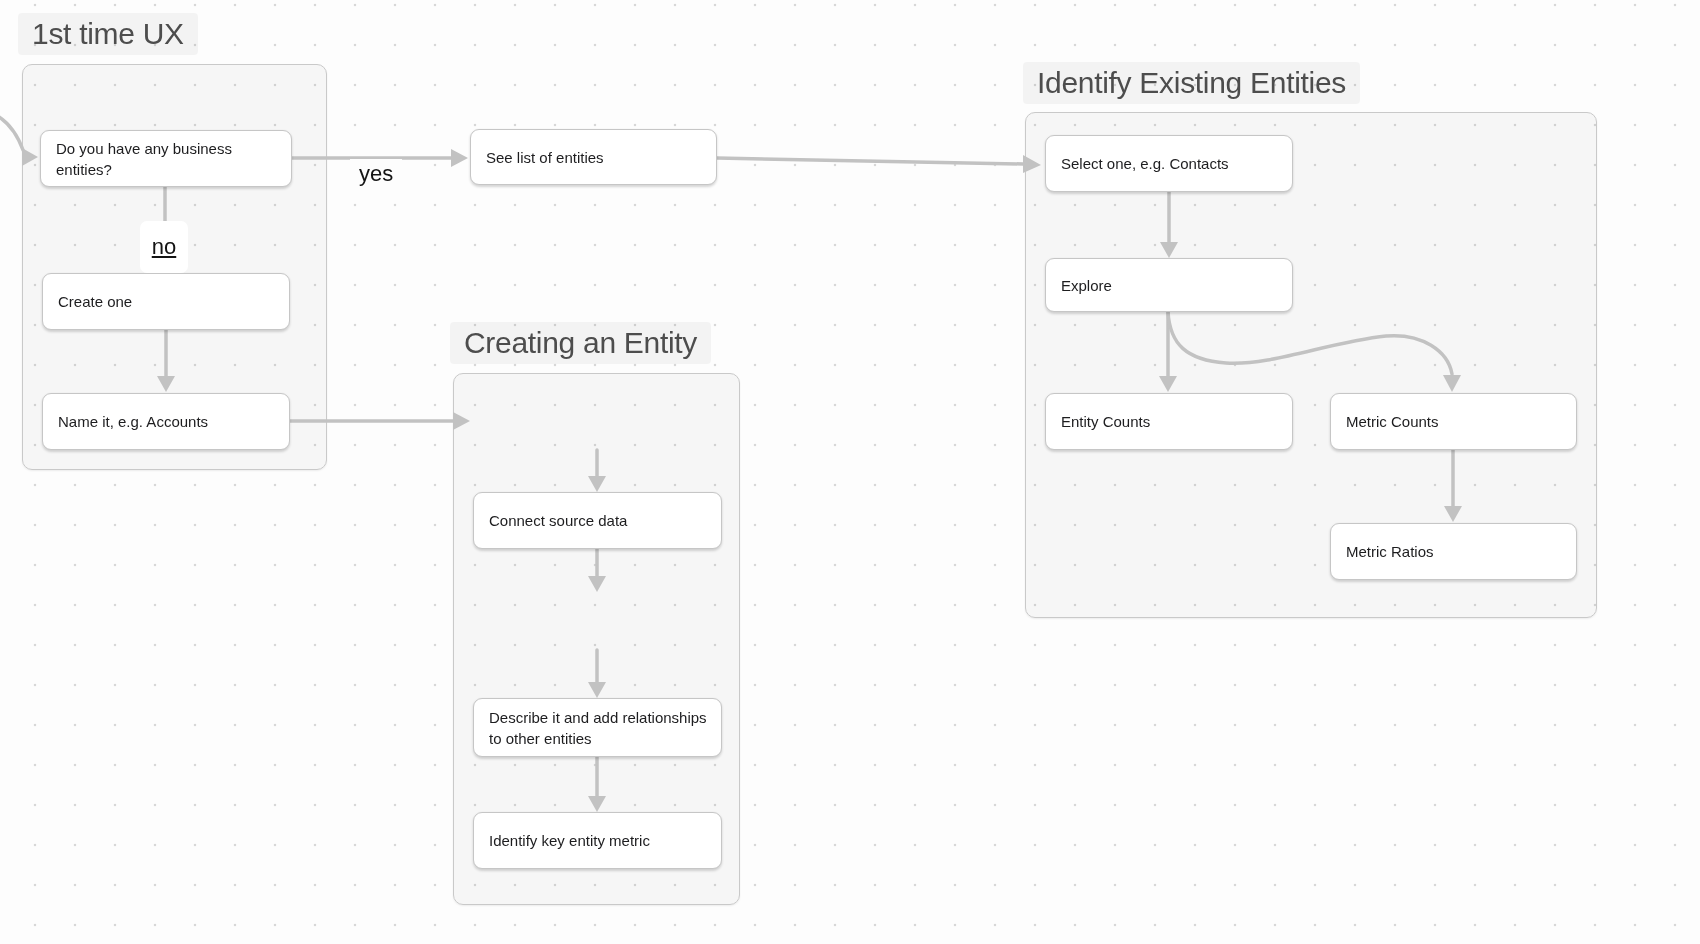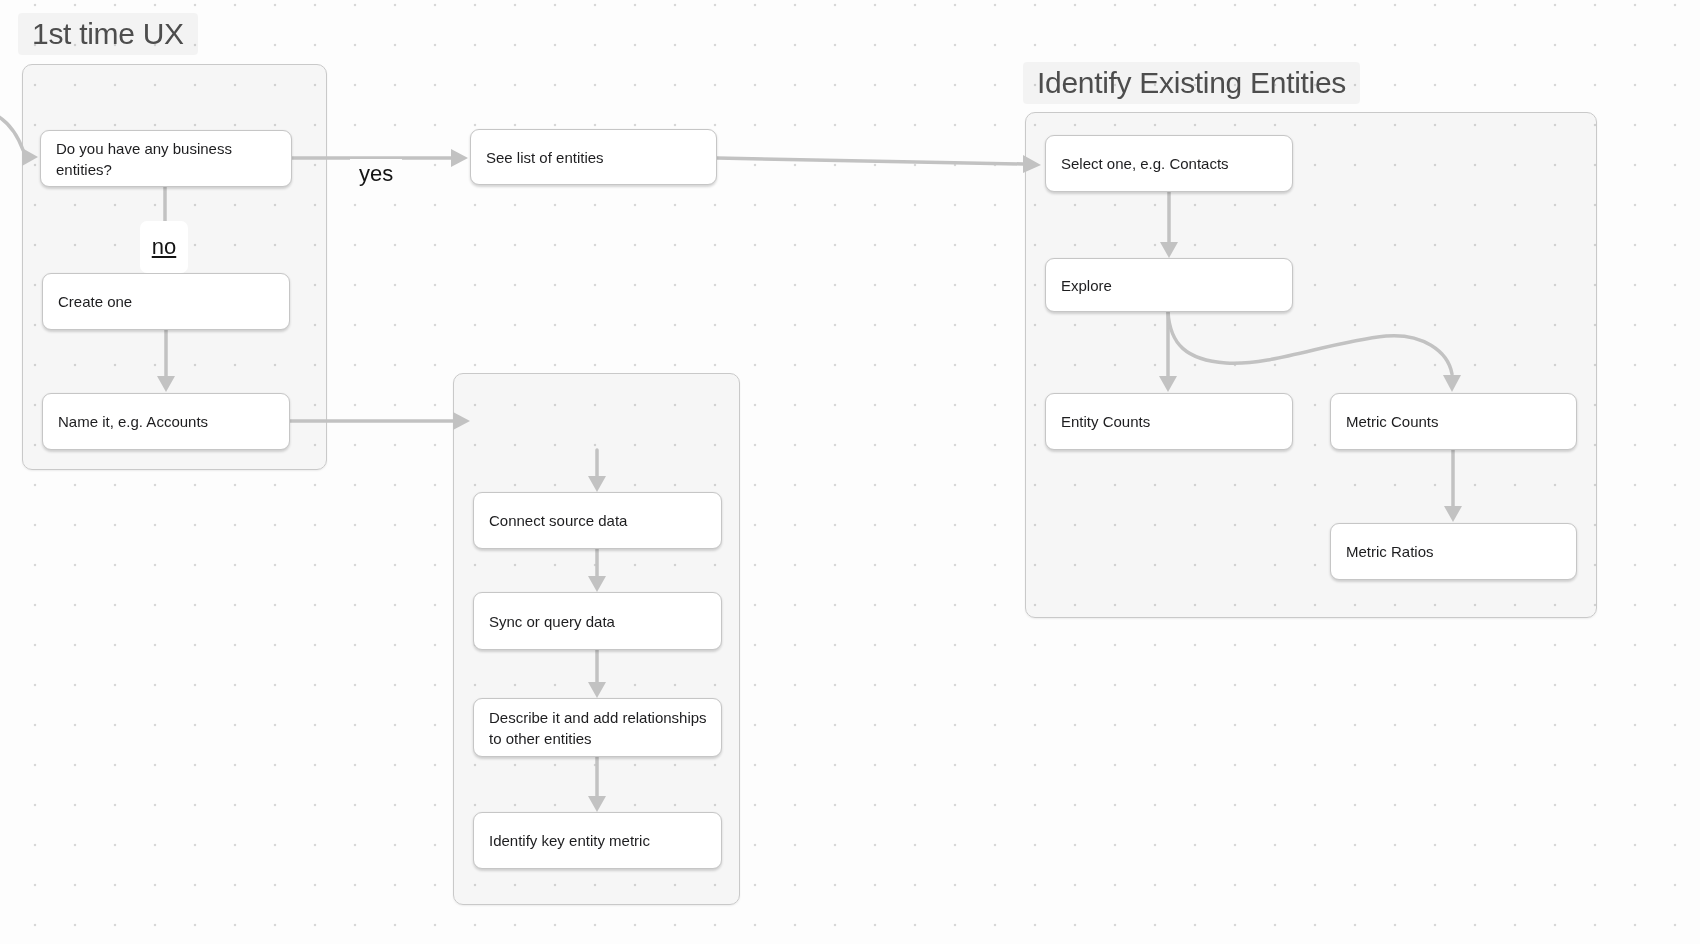--- a/index.html
+++ b/index.html
@@ -108,39 +108,37 @@
       <path d="M 1168 312 C 1170 344, 1186 360, 1226 363 C 1271 366, 1329 342, 1386 336 C 1422 333, 1448 351, 1452 374"></path>
       <polygon points="1452,392 1443,375 1461,375"></polygon>
     </g>
     <g>
       <path d="M 1453 450 V 506"></path>
         <polygon points="1453,522 1444,506 1462,506"></polygon>
     </g>
   </svg>
 
   <span class="section-title" style="left:18px;top:13px">1st time UX</span>
+  <span class="section-title" style="left:450px;top:322px">Creating an Entity</span>
   <span class="section-title" style="left:1023px;top:62px">Identify Existing Entities</span>
 
   <div class="node" style="left:40px;top:130px;width:252px;height:57px">
     <span>Do you have any business entities?</span>
   </div>
   <div class="node" style="left:470px;top:129px;width:247px;height:56px">
     <span>See list of entities</span>
   </div>
   <div class="node" style="left:42px;top:273px;width:248px;height:57px">
     <span>Create one</span>
   </div>
   <div class="node" style="left:42px;top:393px;width:248px;height:57px">
     <span>Name it, e.g. Accounts</span>
   </div>
   <div class="node" style="left:473px;top:492px;width:249px;height:57px">
     <span>Connect source data</span>
-  </div>
-  <div class="node" style="left:473px;top:592px;width:249px;height:58px">
-    <span>Sync or query data</span>
   </div>
   <div class="node" style="left:473px;top:698px;width:249px;height:59px">
     <span>Describe it and add relationships to other entities</span>
   </div>
   <div class="node" style="left:473px;top:812px;width:249px;height:57px">
     <span>Identify key entity metric</span>
   </div>
   <div class="node" style="left:1045px;top:135px;width:248px;height:57px">
     <span>Select one, e.g. Contacts</span>
   </div>

